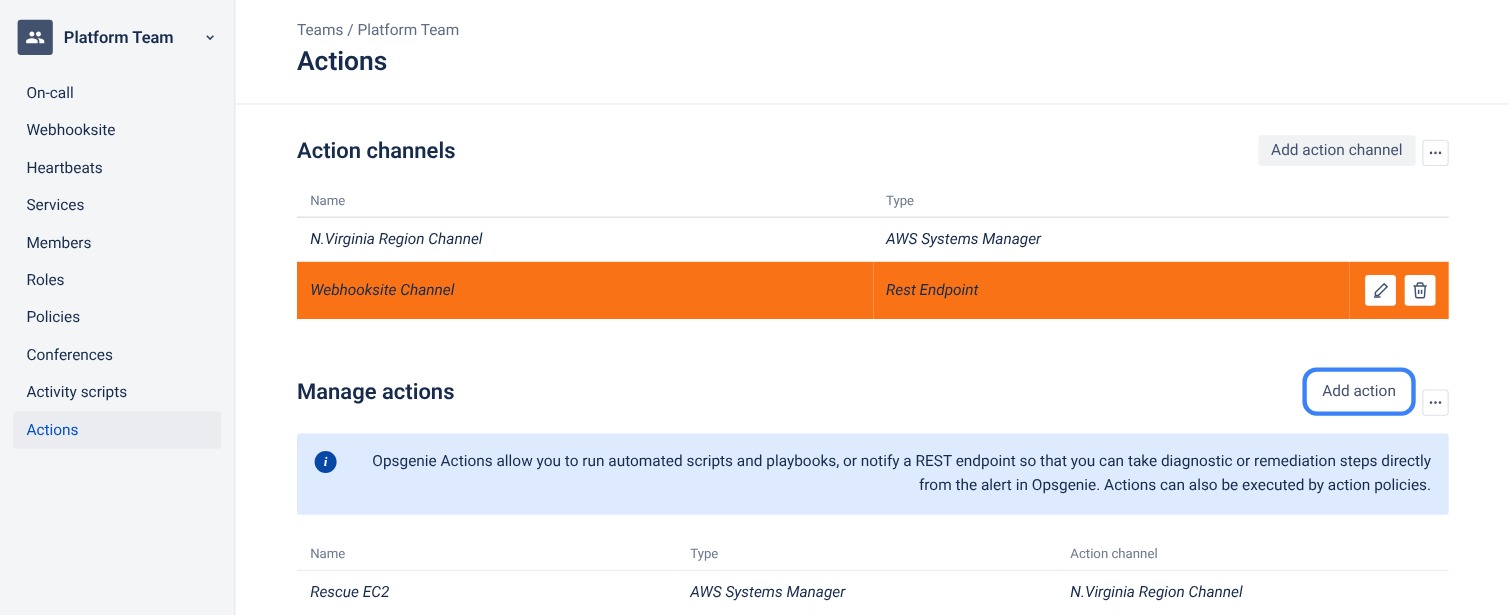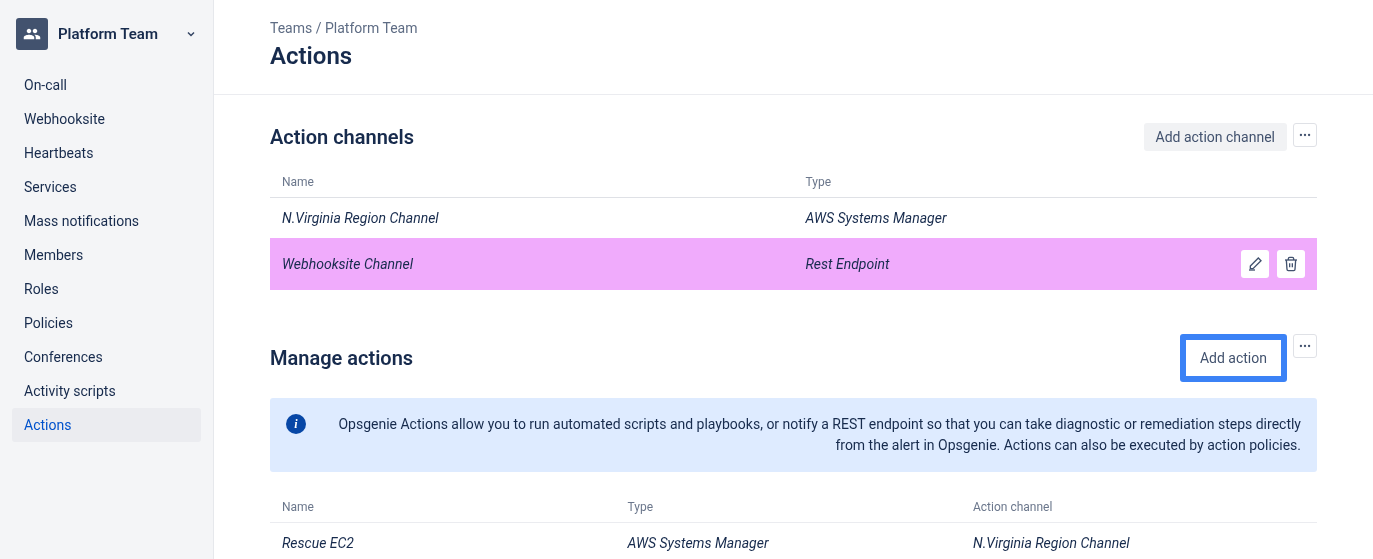--- a/index.html
+++ b/index.html
@@ -13,32 +13,32 @@
     .nav-list { list-style: none; }
     .nav-item { padding: 9px 12px; font-size: 14px; color: #172b4d; cursor: pointer; border-radius: 3px; margin-bottom: 0px; }
     .nav-item.active { background: #ebecf0; color: #0052cc; }
     .main { flex: 1; padding: 20px 56px 20px 56px; width: calc(1373px - 214px); }
     .breadcrumb { font-size: 14px; color: #6b778c; margin-bottom: 6px; }
     .breadcrumb span { color: #5e6c84; }
     .page-title { font-size: 24px; font-weight: 600; color: #172b4d; margin-bottom: 24px; }
     .divider-full { border-bottom: 1px solid #ebecf0; margin: 0 -56px 28px -56px; }
     .section-header { display: flex; justify-content: space-between; align-items: center; margin-bottom: 16px; }
     .section-title { font-size: 20px; font-weight: 600; color: #172b4d; }
-    .btn-group { display: flex; gap: 6px; align-items: flex-start; padding-left: 26px; }
+    .btn-group { display: flex; gap: 6px; align-items: flex-end; padding-left: 26px; }
     .btn { background: #f1f2f4; border: none; border-radius: 3px; padding: 6px 12px; font-size: 14px; color: #42526e; cursor: pointer; }
     .btn-icon { background: #fff; border: 1px solid #dfe1e6; border-radius: 3px; width: 24px; height: 24px; display: flex; align-items: center; justify-content: center; cursor: pointer; font-size: 14px; color: #42526e; }
     .table { width: 100%; border-collapse: collapse; }
     .table th { text-align: left; font-size: 12px; font-weight: 400; color: #6b778c; padding: 8px 12px; border-bottom: 1px solid #dfe1e6; margin-top: 16px; }
     .table td { padding: 12px 12px; font-size: 14px; color: #172b4d; font-style: italic; }
-    .table tr.row-alt td { background: #f0abfc; }
+    .table tr.row-alt td { background: #f97316; }
     .row-actions { display: flex; gap: 8px; justify-content: flex-end; }
     .row-action-btn { background: #fff; border: none; width: 28px; height: 28px; display: flex; align-items: center; justify-content: center; cursor: pointer; border-radius: 3px; }
     .row-action-btn svg { width: 16px; height: 16px; stroke: #42526e; fill: none; }
     .section-gap { height: 44px; }
-    .highlight-box { border: 6px solid #3b82f6; border-radius: 3px; padding: 4px 2px; }
+    .highlight-box { border: 4px solid #3b82f6; border-radius: 13px; padding: 4px 2px; }
     .info-banner { background: #deebff; border-radius: 3px; padding: 16px 16px; display: flex; gap: 12px; align-items: flex-start; margin-bottom: 20px; }
     .info-icon { width: 20px; height: 20px; background: #0747a6; border-radius: 50%; flex-shrink: 0; display: flex; align-items: center; justify-content: center; color: #fff; font-size: 12px; font-weight: 700; font-style: italic; font-family: Georgia, serif; }
     .info-text { font-size: 14px; color: #172b4d; line-height: 1.5; text-align: right; }
     .actions-table th, .actions-table td { border-bottom: 1px solid #ebecf0; }
     .actions-table tbody tr:last-child td { border-bottom: none; }
   </style>
 </head>
 <body>
 
 <aside class="sidebar">
@@ -53,21 +53,20 @@
       <svg width="12" height="12" viewBox="0 0 24 24" fill="none" stroke="currentColor" stroke-width="3">
           <polyline points="6 9 12 15 18 9"></polyline>
         </svg>
     </span>
   </div>
   <ul class="nav-list">
     <li class="nav-item">On-call</li>
     <li class="nav-item">Webhooksite</li>
     <li class="nav-item">Heartbeats</li>
     <li class="nav-item">Services</li>
-    <li class="nav-item">Mass notifications</li>
     <li class="nav-item">Members</li>
     <li class="nav-item">Roles</li>
     <li class="nav-item">Policies</li>
     <li class="nav-item">Conferences</li>
     <li class="nav-item">Activity scripts</li>
     <li class="nav-item active">Actions</li>
   </ul>
 </aside>
 
 <main class="main">

